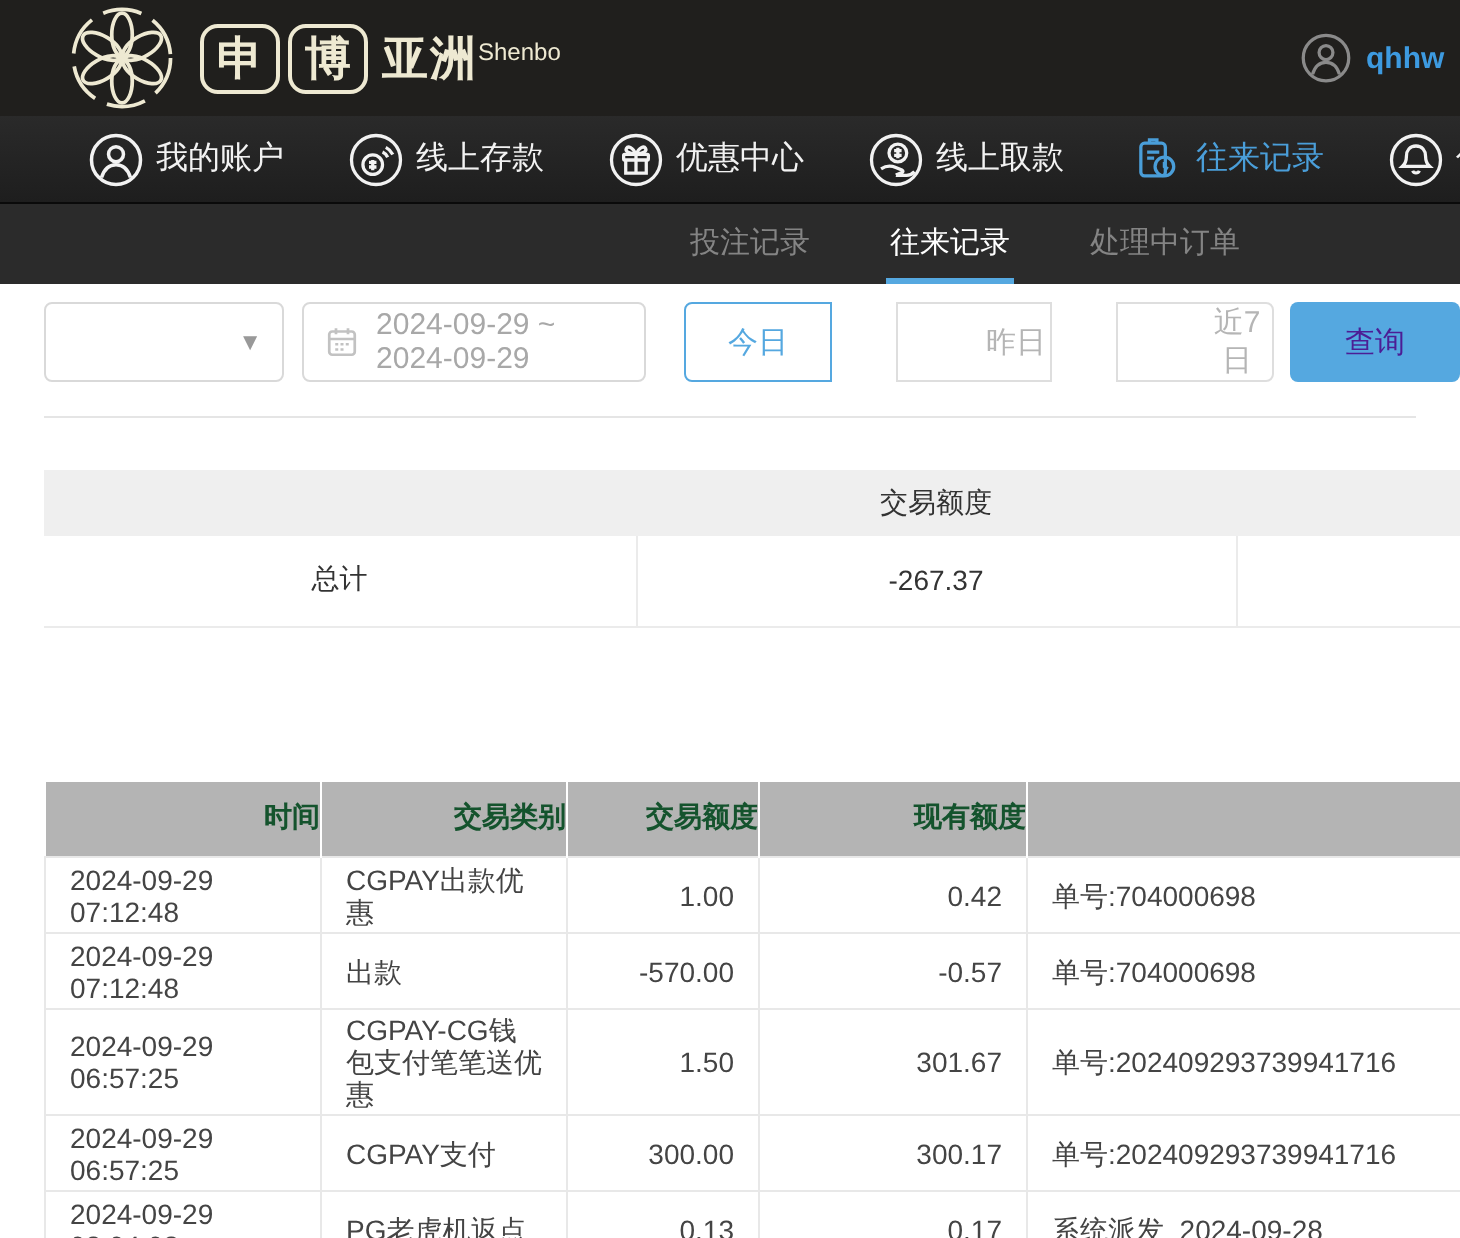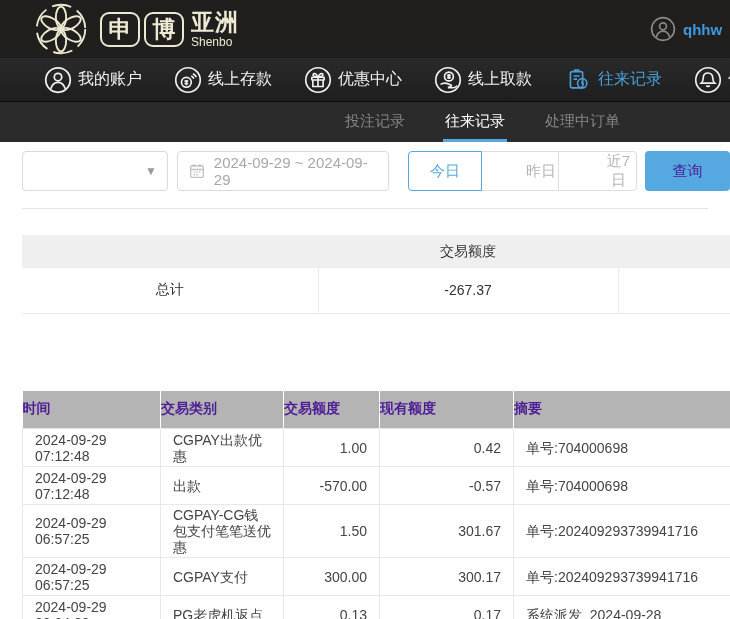--- a/index.html
+++ b/index.html
@@ -5,21 +5,21 @@
   * { margin:0; padding:0; box-sizing:border-box; }
   html,body { width:730px; height:619px; overflow:hidden; background:#fff;
     font-family:"Liberation Sans","DejaVu Sans",sans-serif; }
 
   
   .top-bar { position:relative; height:58px; background:#201f1d; display:flex; align-items:center; }
   .logo-group { display:flex; align-items:center; margin-left:30px; color:#eee9d2; cursor:pointer; }
   .logo-flower { width:62px; height:56px; margin-right:8px; }
   .logo-char-box { width:40px; height:35px; border:2px solid #eee9d2; border-radius:9px;
     display:flex; align-items:center; justify-content:center; font-size:23px; font-weight:bold; margin-right:4px; }
-  .logo-right { display:flex; flex-direction:column; margin-left:3px; line-height:1; }
+  .logo-right { display:flex; flex-direction:row; margin-left:3px; line-height:1; }
   .logo-region { font-size:23px; font-weight:bold; letter-spacing:1px; }
   .logo-en { font-size:12px; margin-top:2px; }
   .user-info { position:absolute; left:650px; top:0; height:58px; display:flex; align-items:center; gap:7px;
     color:#3d9ae0; font-weight:bold; font-size:15px; white-space:nowrap; cursor:pointer; }
   .avatar-svg { width:26px; height:26px; color:#8a8a8a; }
 
   
   .main-nav { height:44px; background:linear-gradient(#2a2a2a,#1e1e1e); border-bottom:1px solid #0a0a0a;
     display:flex; align-items:center; padding-left:44px; gap:32px; white-space:nowrap; }
   .nav-item { display:flex; align-items:center; gap:6px; color:#f2f2f2; font-size:16px; cursor:pointer; flex:0 0 auto; }
@@ -32,21 +32,21 @@
   .sub-tab.active { color:#ffffff; border-bottom-color:#55a8e0; }
 
   
   .filter-bar { display:flex; align-items:center; padding:9px 0 17px 22px; }
   .select-box { width:154px; height:40px; border:1px solid #d9d9d9; border-radius:4px; background:#fff;
     display:flex; align-items:center; padding:0 10px 0 12px; font-size:15px; color:#333; cursor:pointer; }
   .select-box .caret { margin-left:auto; color:#999; font-size:12px; }
   .date-box { width:225px; height:40px; border:1px solid #d9d9d9; border-radius:4px; margin-left:9px;
     display:flex; align-items:center; gap:8px; padding:0 10px; font-size:15px; color:#a8a8a8; cursor:pointer; }
   .calendar-svg { width:18px; height:18px; color:#c2c2c2; flex:0 0 auto; }
-  .quick-group { display:flex; margin-left:19px; }
+  .quick-group { display:flex; margin-left:19px;gap:33px; }
   .quick-btn { height:40px; border:1px solid #dedede; background:#fff; color:#b5b5b5; font-size:15px; cursor:pointer;
     font-family:inherit; }
   .quick-btn + .quick-btn { margin-left:-1px;padding-left:42px; }
   .quick-btn.first { border-radius:4px 0 0 4px; width:74px; }
   .quick-btn.mid { width:78px; }
   .quick-btn.last { border-radius:0 4px 4px 0; width:79px; }
   .quick-btn.active { border:1px solid #55a8e0; color:#55a8e0; position:relative; z-index:1; }
   .search-btn { width:85px; height:40px; margin-left:8px; background:#55a8e0; color:#4c1d95; border:none;
     border-radius:4px; font-size:15px; cursor:pointer; font-family:inherit; flex:0 0 auto; }
 
@@ -54,21 +54,21 @@
 
   
   .summary-table { margin:26px 0 0 22px; border-collapse:collapse; table-layout:fixed; width:1078px; font-size:14px; color:#333; }
   .summary-table thead td { background:#efefef; height:33px; text-align:center; font-size:14px; color:#333; }
   .summary-table tbody td { height:45px; text-align:center; background:#fff;
     border:1px solid #ebebeb; border-top:none; }
   .summary-table tbody td:first-child { border-left:none; }
 
   
   .data-table { margin:77px 0 0 22px; border-collapse:collapse; table-layout:fixed; width:1078px; font-size:14px; color:#444; }
-  .data-table th { background:#b4b4b4; color:#4c1d95; font-weight:bold; height:38px; text-align:left;
+  .data-table th { background:#b4b4b4; color:#14532d; font-weight:bold; height:38px; text-align:right;
     border-left:1px solid #fff; }
   .data-table th:first-child { border-left:none; }
   .data-table td { height:38px; border:1px solid #e8e8e8; padding:2px 12px; line-height:16px; vertical-align:middle; background:#fff; }
   .data-table td.al { text-align:left; }
   .data-table td.ar { text-align:right; }
 </style>
 </head>
 <body>
 
 <header class="top-bar">

